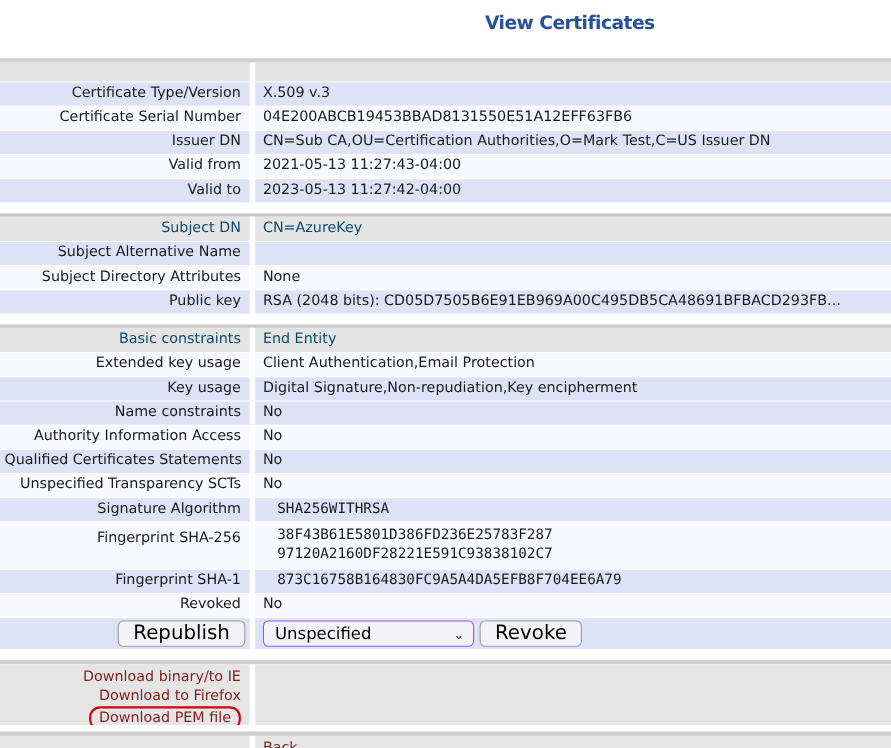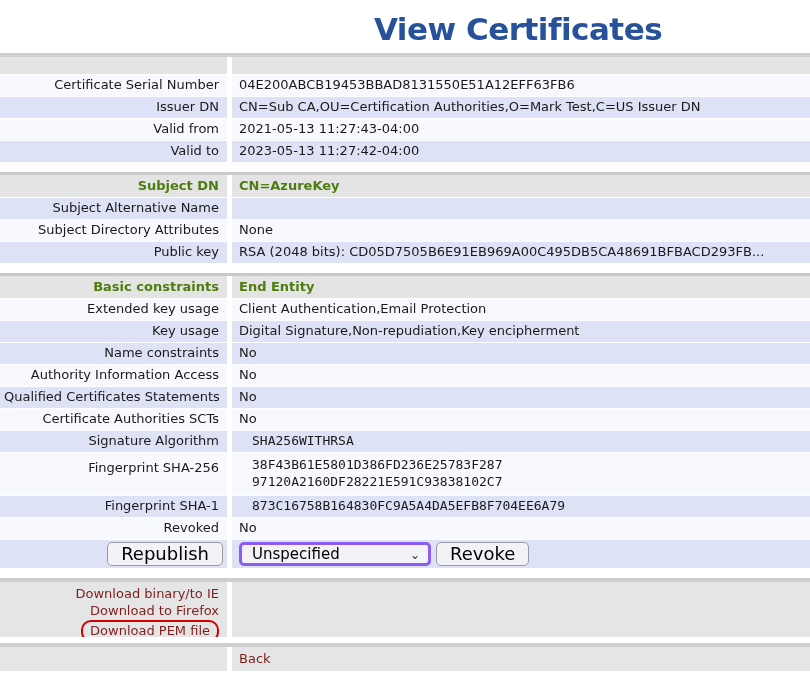--- a/index.html
+++ b/index.html
@@ -2,21 +2,21 @@
 <html><head>
 <meta charset="utf-8">
 <style>
   * { margin:0; padding:0; box-sizing:border-box; }
   html,body { width:810px; height:680px; background:#ffffff;
     font-family:"DejaVu Sans", "Liberation Sans", sans-serif; font-size:13px; color:#1a1a1a; }
   .page { position:relative; width:810px; height:680px; overflow:hidden; }
 
   .page-title {
     position:absolute; top:11px; left:518px; transform:translateX(-50%);
-    font-size:31px; font-weight:bold; color:#27519b; white-space:nowrap;
+    font-size:17px; font-weight:bold; color:#27519b; white-space:nowrap;
     letter-spacing:-0.5px;
   }
 
   .tablewrap { position:absolute; top:53px; left:0; width:810px; }
 
   .section { border-top:4px solid #cfcfcf; margin-bottom:9px; }
   .section.thin-border { border-top:3px solid #c9c9c9; }
 
   .row { display:flex; width:810px; border-bottom:1px solid #ffffff; }
   .cell-l {
@@ -24,21 +24,21 @@
     text-align:right; padding:0 8px 0 4px;
     height:21px; line-height:20px;
     white-space:nowrap; overflow:hidden;
   }
   .cell-r {
     flex:1; padding:0 6px 0 7px;
     height:21px; line-height:20px;
     white-space:nowrap; overflow:hidden;
   }
 
-  .hdr-row .cell-l, .hdr-row .cell-r { background:#e4e4e5; font-weight:bold; color:#4d7c0f; }
+  .hdr-row .cell-l, .hdr-row .cell-r { background:#e4e4e5; font-weight:normal; color:#0c4a6e; }
   .hdr-empty .cell-l, .hdr-empty .cell-r { height:17px; }
   .hdr-titled .cell-l, .hdr-titled .cell-r { height:22px; line-height:22px; }
 
   .row.lav .cell-l, .row.lav .cell-r { background:#dee2f6; }
   .row.lite .cell-l, .row.lite .cell-r { background:#f8f9fe; }
 
   .mono { font-family:"DejaVu Sans Mono", "Liberation Mono", monospace;padding-left:20px; }
 
   .row.tall .cell-l, .row.tall .cell-r { height:42px; }
   .row.tall .cell-r { line-height:17px; padding-top:3px; white-space:normal; }
@@ -52,21 +52,21 @@
 
   .btn {
     font-family:"DejaVu Sans", "Liberation Sans", sans-serif;
     font-size:18px; color:#000;
     background:#f3f2f6; border:1px solid #999aa3; border-radius:5px;
     height:24px; padding:0 13px; cursor:pointer; line-height:22px;
   }
   .fake-select {
     display:flex; align-items:center; justify-content:space-between;
     width:192px; height:24px;
-    background:#f3f2f6; border:3px solid #8b5cf6; border-radius:5px;
+    background:#f3f2f6; border:1px solid #8b5cf6; border-radius:5px;
     padding:0 8px 0 10px; font-size:15px; color:#000; cursor:pointer;
   }
   .fake-select .chev { font-size:12px; color:#333; line-height:1; margin-top:2px; }
 
   .gray-section { border-top:4px solid #cfcfcf; margin-bottom:5px; }
   .gray-section .cell-l, .gray-section .cell-r { background:#e5e5e5; }
 
   .downloads .cell-l, .downloads .cell-r { height:55px; line-height:17px; padding-top:3px; }
   .downloads .cell-l { display:flex; flex-direction:column; align-items:flex-end; gap:0; }
 
@@ -85,20 +85,24 @@
 
   <div class="page-title">View Certificates</div>
 
   <div class="tablewrap">
 
     <div class="section">
       <div class="row hdr-row hdr-empty">
         <div class="cell-l"></div>
         <div class="cell-r"></div>
       </div>
+      <div class="row lav">
+        <div class="cell-l">Certificate Type/Version</div>
+        <div class="cell-r">X.509 v.3</div>
+      </div>
       <div class="row lite">
         <div class="cell-l">Certificate Serial Number</div>
         <div class="cell-r">04E200ABCB19453BBAD8131550E51A12EFF63FB6</div>
       </div>
       <div class="row lav">
         <div class="cell-l">Issuer DN</div>
         <div class="cell-r">CN=Sub CA,OU=Certification Authorities,O=Mark Test,C=US Issuer DN</div>
       </div>
       <div class="row lite">
         <div class="cell-l">Valid from</div>
@@ -148,21 +152,21 @@
       </div>
       <div class="row lite">
         <div class="cell-l">Authority Information Access</div>
         <div class="cell-r">No</div>
       </div>
       <div class="row lav">
         <div class="cell-l">Qualified Certificates Statements</div>
         <div class="cell-r">No</div>
       </div>
       <div class="row lite">
-        <div class="cell-l">Certificate Authorities SCTs</div>
+        <div class="cell-l">Unspecified Transparency SCTs</div>
         <div class="cell-r">No</div>
       </div>
       <div class="row lav">
         <div class="cell-l">Signature Algorithm</div>
         <div class="cell-r mono">SHA256WITHRSA</div>
       </div>
       <div class="row lite tall">
         <div class="cell-l">Fingerprint SHA-256</div>
         <div class="cell-r mono">
           <div>38F43B61E5801D386FD236E25783F287</div>

